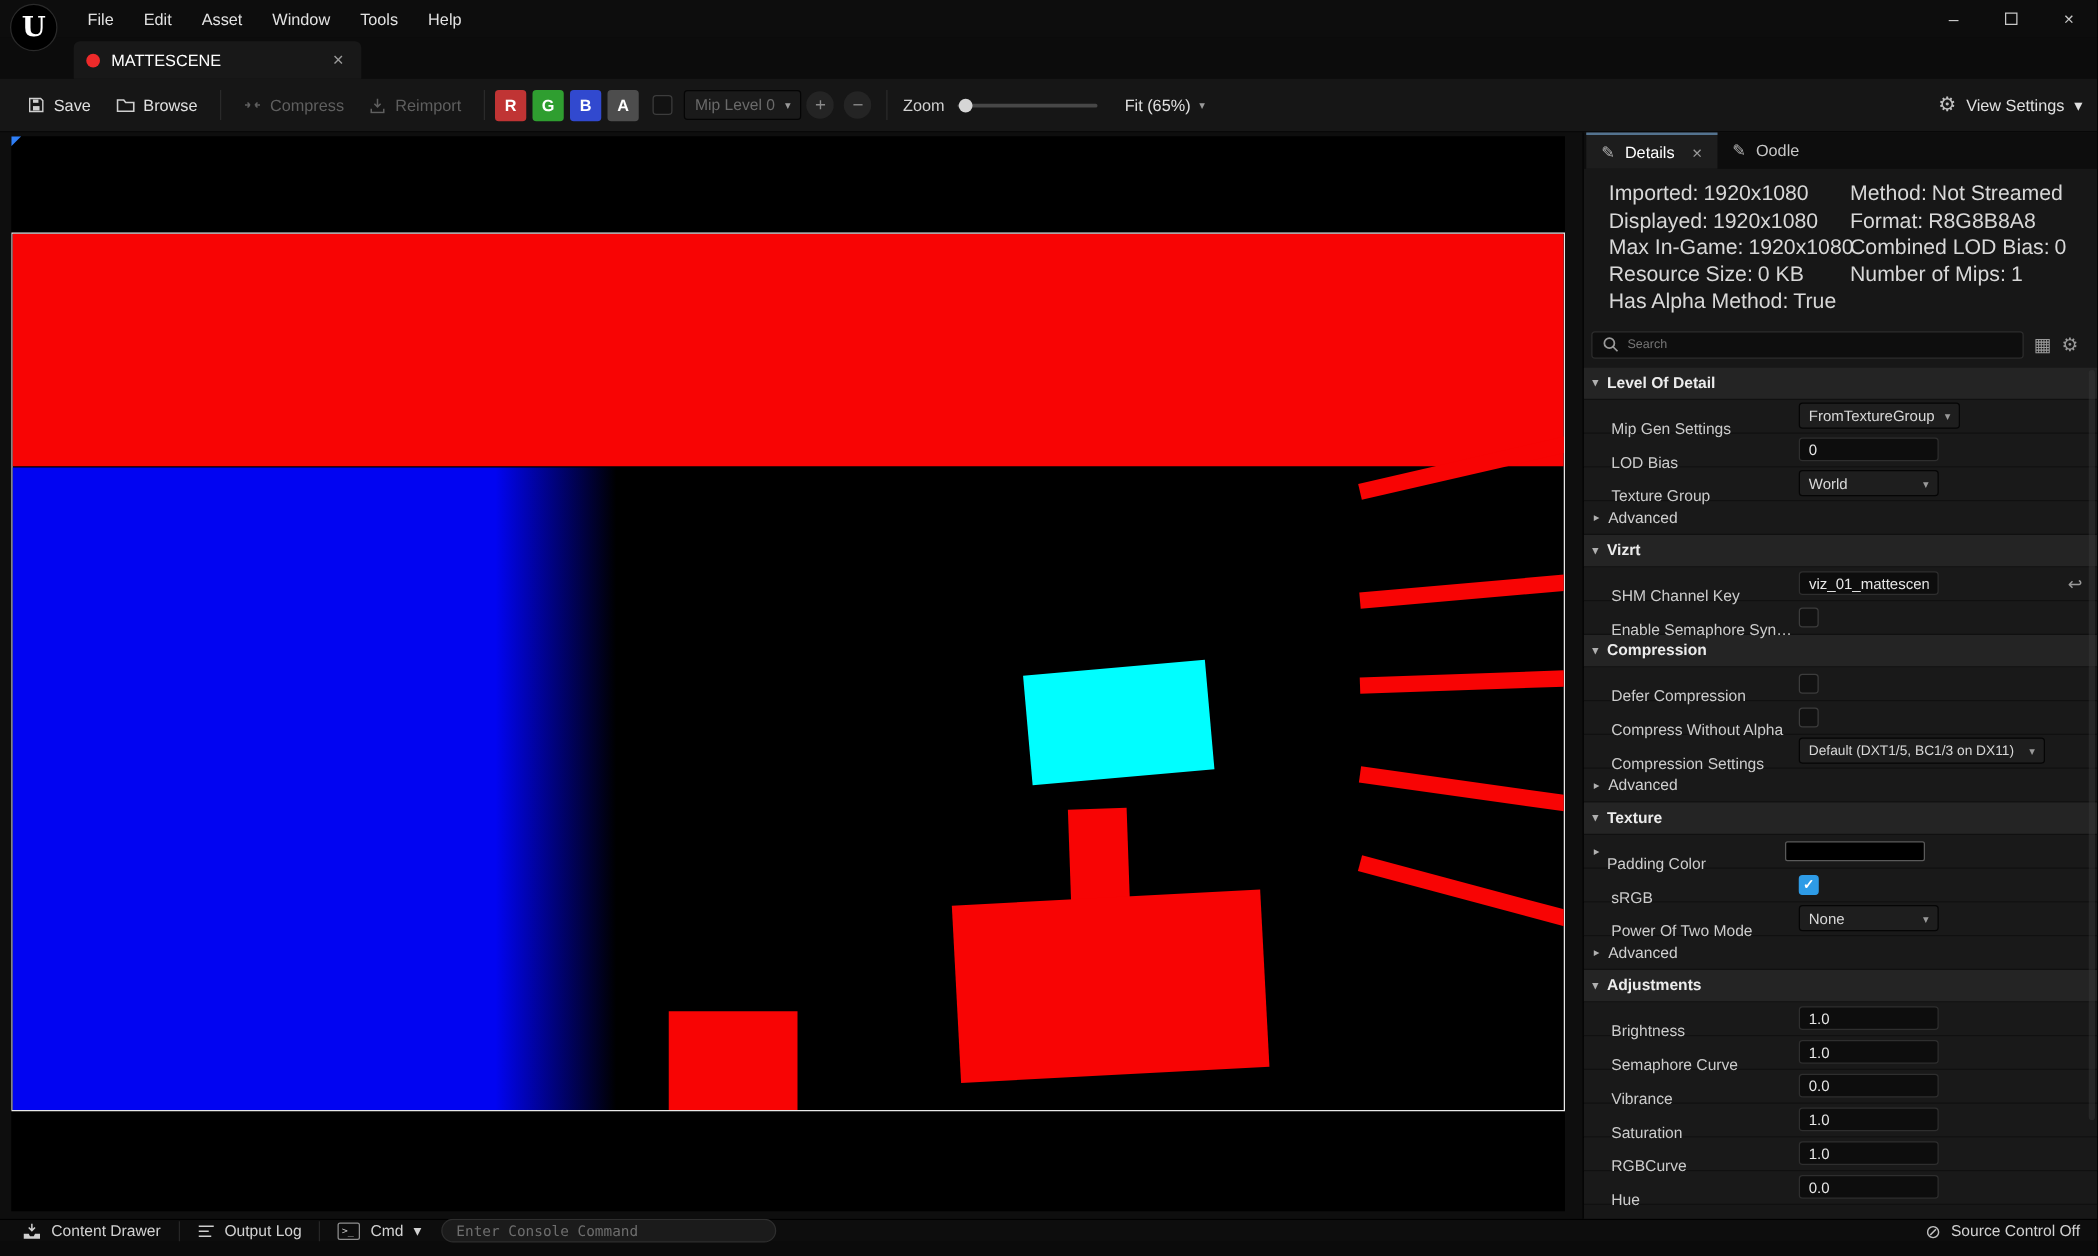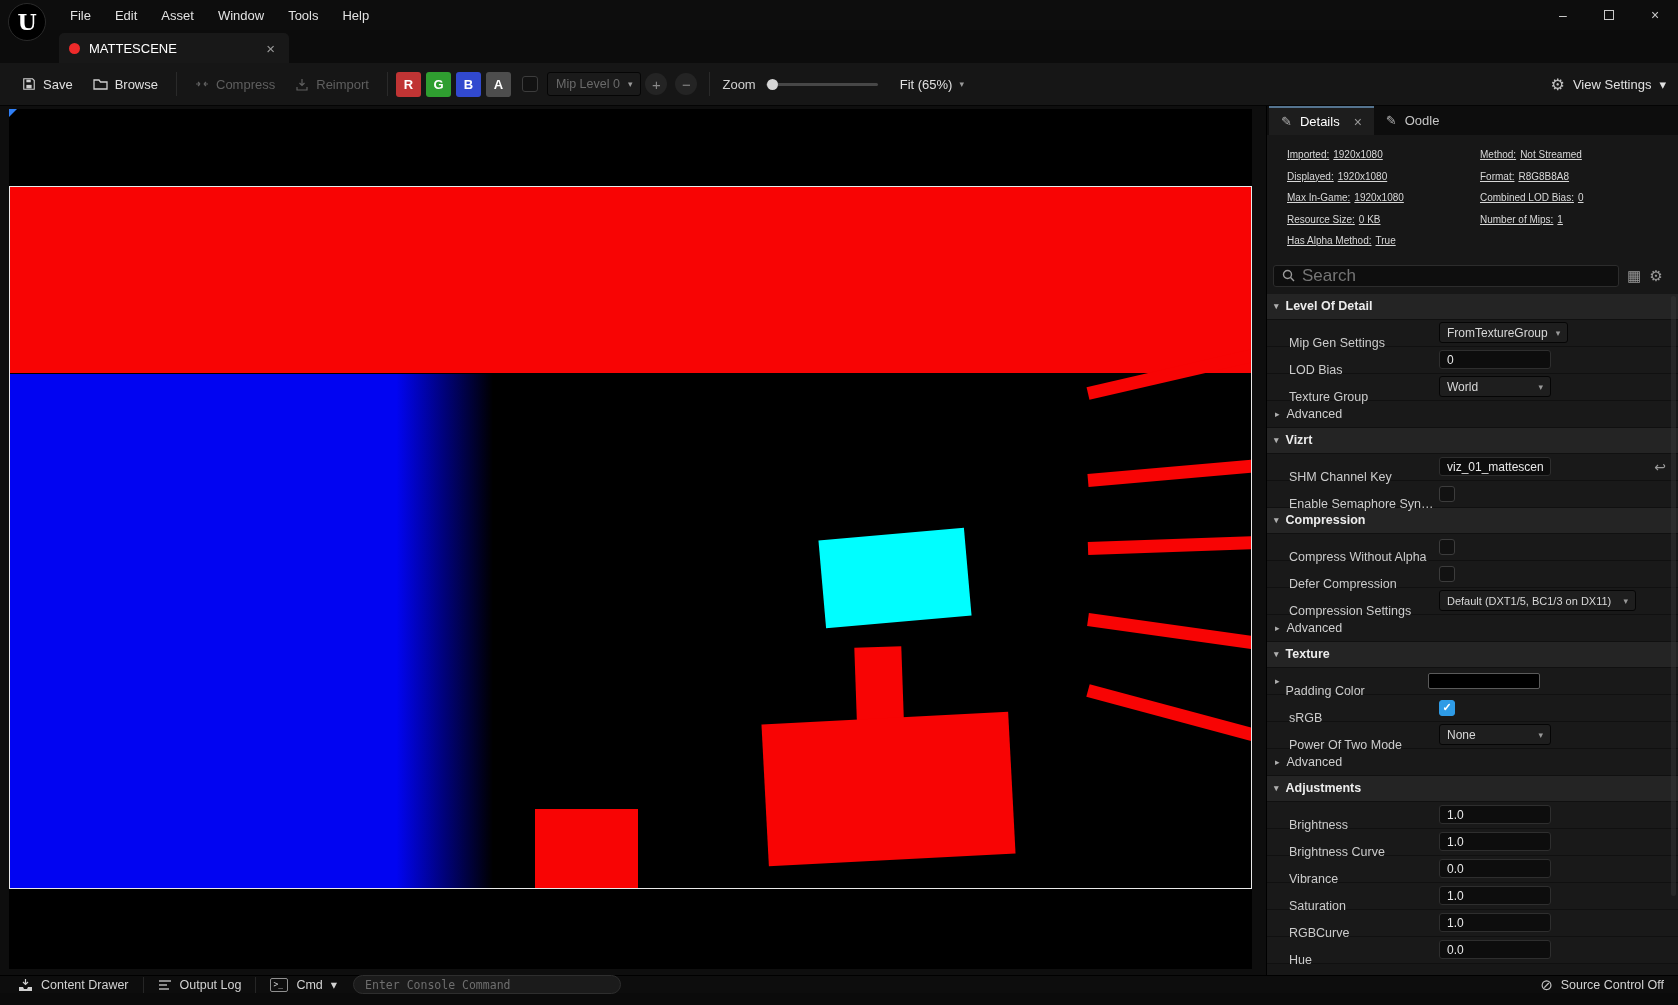--- a/index.html
+++ b/index.html
@@ -75,29 +75,29 @@
   .s4 { top:426px; transform:rotate(8deg); }
   .s5 { top:497px; transform:rotate(15deg); }
 
   
   .details-panel { width:412px; height:100%; background:#171717; border-left:1px solid #000; display:flex; flex-direction:column; position:relative; }
   .panel-tabs { height:29px; background:#0d0d0d; display:flex; align-items:stretch; padding-left:2px; flex:0 0 auto; }
   .ptab { display:flex; align-items:center; gap:8px; padding:0 12px; color:#c6c6c6; font-size:13px; }
   .ptab.active { background:#1d1d1d; border-top:2px solid #54738f; color:#fff; }
   .pencil { color:#b0b0b0; font-size:13px; }
   .ptab-close { color:#9a9a9a; font-size:14px; margin-left:6px; }
-  .info { display:flex; padding:9px 0 8px 20px; font-size:10px; color:#d8d8d8; flex:0 0 auto;text-decoration:underline; }
+  .info { display:flex; padding:9px 0 8px 20px; font-size:17px; color:#d8d8d8; flex:0 0 auto; }
   .info-col-left { width:193px; }
   .info-col-right { flex:1; }
   .info-line { line-height:21.5px; white-space:nowrap; }
   .info-line .v { margin-left:4px; }
   .search-row { display:flex; align-items:center; padding:5px 10px 7px 6px; flex:0 0 auto; }
   .searchbox { width:346px; display:flex; align-items:center; gap:7px; background:#0e0e0e; border:1px solid #2c2c2c;
                border-radius:3px; height:22px; padding:0 8px; }
-  .searchbox input { flex:1; background:transparent; border:none; outline:none; color:#dddddd; font-size:17px;
+  .searchbox input { flex:1; background:transparent; border:none; outline:none; color:#dddddd; font-size:10px;
                      font-family:"Liberation Sans", sans-serif; }
   .panel-icon { color:#9a9a9a; font-size:15px; margin-left:8px; }
   .sections { flex:1; overflow:hidden; }
   .sec-hdr { height:26px; background:#242424; display:flex; align-items:center; gap:7px; padding:0 7px;
              font-weight:bold; font-size:12.5px; color:#ececec; border-bottom:1px solid #101010; }
   .tri { color:#b0b0b0; font-size:9px; }
   .prow { height:27px; display:flex; align-items:center; background:#191919; border-bottom:1px solid #101010;
           padding-left:22px; font-size:12.5px; color:#cccccc; }
   .prow.with-tri { padding-left:8px; gap:6px; }
   .plabel { flex:0 0 150px; width:150px; overflow:hidden; white-space:nowrap; text-overflow:ellipsis;margin-top:20px; }
@@ -331,27 +331,27 @@
           <div class="pvalue">
               <span class="cbx"></span>
             </div>
         </div>
 
         <div class="sec-hdr">
           <span class="tri">▾</span>
           <span>Compression</span>
         </div>
         <div class="prow">
+          <span class="plabel">Defer Compression</span>
+          <div class="pvalue">
+              <span class="cbx"></span>
+            </div>
+        </div>
+        <div class="prow">
           <span class="plabel">Compress Without Alpha</span>
-          <div class="pvalue">
-              <span class="cbx"></span>
-            </div>
-        </div>
-        <div class="prow">
-          <span class="plabel">Defer Compression</span>
           <div class="pvalue">
               <span class="cbx"></span>
             </div>
         </div>
         <div class="prow">
           <span class="plabel">Compression Settings</span>
           <div class="pvalue">
             <div class="dd wide">
               <span>Default (DXT1/5, BC1/3 on DX11)</span>
               <span class="ddv">▾</span>
@@ -398,21 +398,21 @@
           <span class="tri">▾</span>
           <span>Adjustments</span>
         </div>
         <div class="prow">
           <span class="plabel">Brightness</span>
           <div class="pvalue">
               <input class="tin" value="1.0" style="">
             </div>
         </div>
         <div class="prow">
-          <span class="plabel">Brightness Curve</span>
+          <span class="plabel">Semaphore Curve</span>
           <div class="pvalue">
               <input class="tin" value="1.0" style="">
             </div>
         </div>
         <div class="prow">
           <span class="plabel">Vibrance</span>
           <div class="pvalue">
               <input class="tin" value="0.0" style="">
             </div>
         </div>

